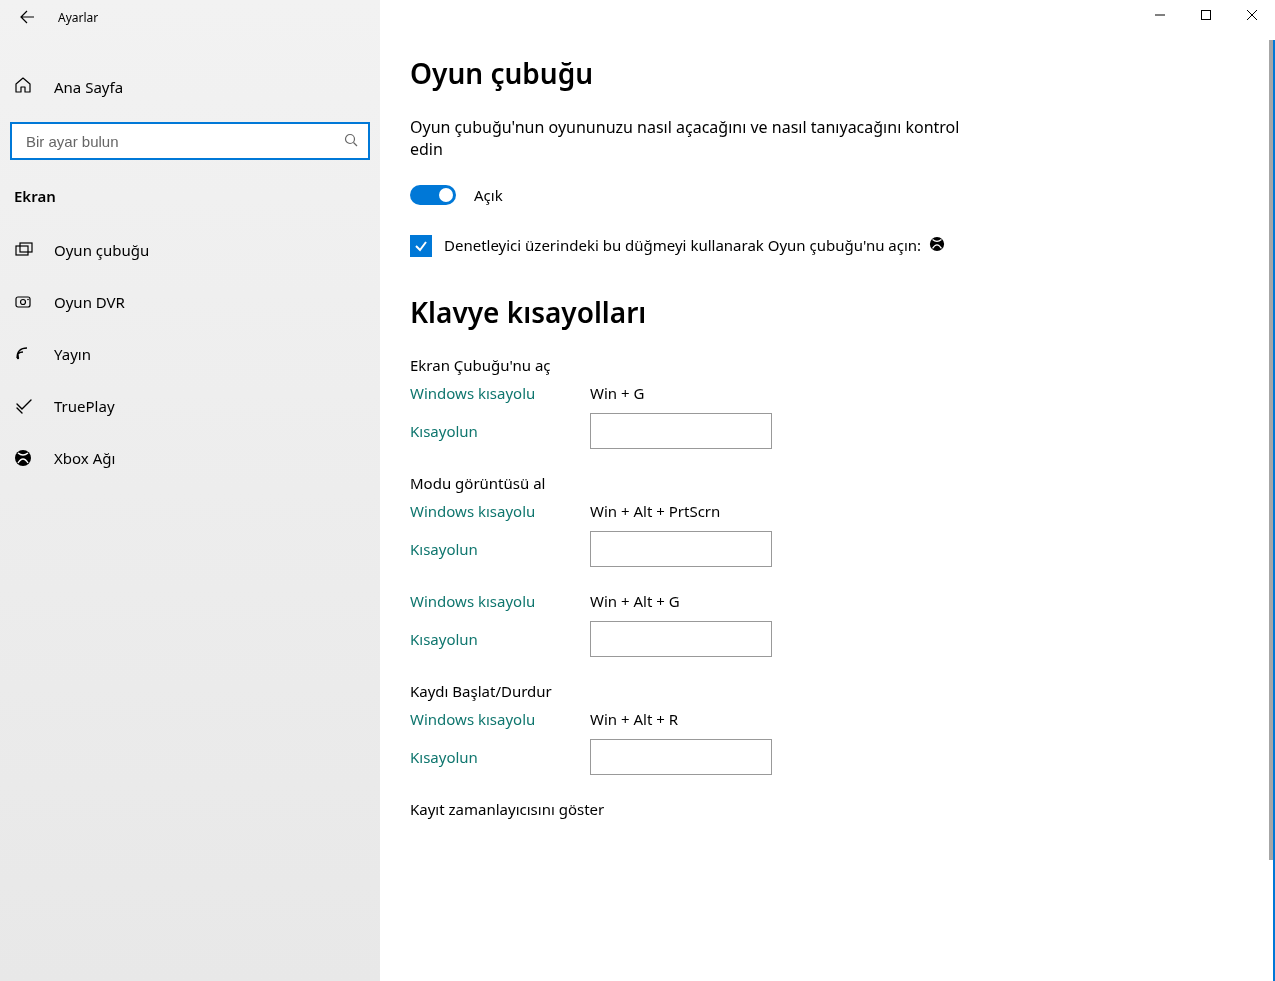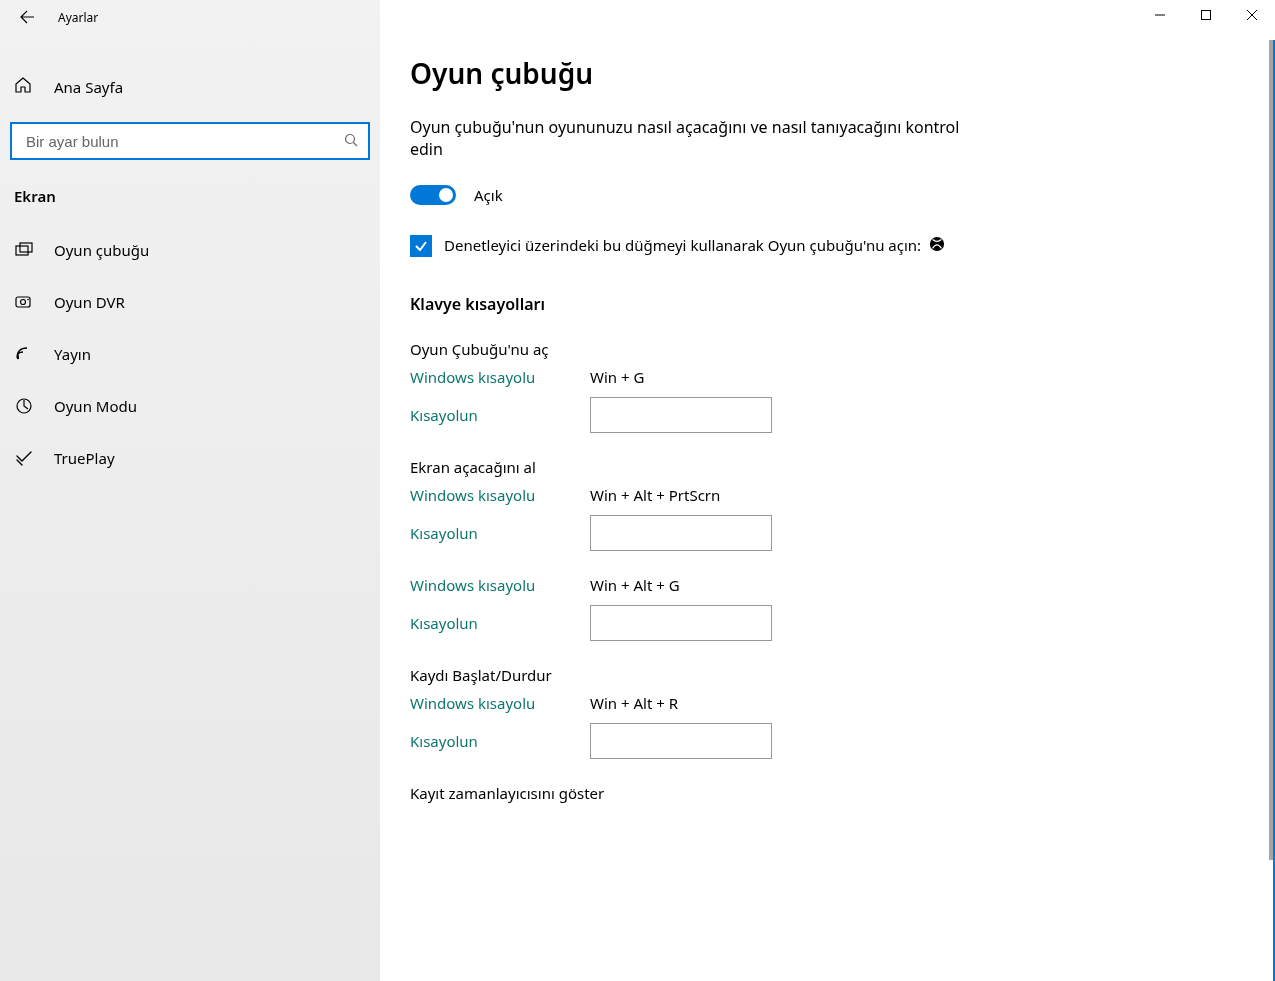--- a/index.html
+++ b/index.html
@@ -172,21 +172,21 @@
   font-size: 15px;
   line-height: 1.4;
   max-width: 540px;
 }
 .xbox-inline {
   display: inline-block;
   vertical-align: middle;
   margin-left: 4px;
 }
 .section-hdr {
-  font-size: 16px;
+  font-size: 28px;
   font-weight: 600;
   margin-bottom: 24px;
 }
 .shortcut-group { margin-bottom: 24px; }
 .shortcut-title { font-size: 15px; margin-bottom: 8px; }
 .kv-row {
   display: flex;
   align-items: center;
   margin-bottom: 10px;
 }
@@ -281,39 +281,39 @@
   <div class="nav-item">
     <span class="icon">
       <svg width="20" height="20" viewBox="0 0 20 20">
           <path d="M3 14 Q3 4 13 4 M3 14 Q3 8 9 8 M3 14 Q3 12 5 12" stroke="#000" fill="none" stroke-width="1.3"></path>
           <circle cx="4" cy="14" r="1.2" fill="#000"></circle>
         </svg>
     </span>
     <span class="label">Yayın</span>
   </div>
 
-  <div class="nav-item">
-    <span class="icon">
-      <svg width="20" height="20" viewBox="0 0 20 20">
-          <circle cx="10" cy="10" r="7" stroke="#000" fill="none" stroke-width="1.2"></circle>
-          <path d="M10 4 V10 L14 13" stroke="#000" fill="none" stroke-width="1.2"></path>
-        </svg>
-    </span>
-    <span class="label">Oyun Modu</span>
-  </div>
 
   <div class="nav-item">
     <span class="icon">
       <svg width="20" height="20" viewBox="0 0 20 20">
           <path d="M3 8 L8 13 L17 4 M3 12 L8 17" stroke="#000" fill="none" stroke-width="1.4" stroke-linecap="round"></path>
         </svg>
     </span>
     <span class="label">TruePlay</span>
   </div>
 
+  <div class="nav-item">
+    <span class="icon">
+      <svg width="18" height="18" viewBox="0 0 18 18">
+          <circle cx="9" cy="9" r="8" fill="#000"></circle>
+          <path d="M4 4 Q9 8 14 4 M4 14 Q9 6 14 14" stroke="#fff" fill="none" stroke-width="1.4"></path>
+        </svg>
+    </span>
+    <span class="label">Xbox Ağı</span>
+  </div>
 </div>
 
 <div class="main">
   <div class="window-controls">
     <div class="win-ctrl">
       <svg width="12" height="12" viewBox="0 0 12 12">
           <line x1="1" y1="6" x2="11" y2="6" stroke="#000" stroke-width="1"></line>
         </svg>
     </div>
     <div class="win-ctrl">
@@ -354,32 +354,32 @@
               <path d="M4 4 Q9 8 14 4 M4 14 Q9 6 14 14" stroke="#fff" fill="none" stroke-width="1.4"></path>
             </svg>
         </span>
       </span>
     </div>
 
     <h2 class="section-hdr">Klavye kısayolları</h2>
 
     <div id="shortcuts">
         <div class="shortcut-group">
-          <div class="shortcut-title">Oyun Çubuğu'nu aç</div>
+          <div class="shortcut-title">Ekran Çubuğu'nu aç</div>
           <div class="kv-row">
       <div class="kv-label">Windows kısayolu</div>
       <div class="kv-value">Win + G</div>
     </div>
     <div class="kv-row">
       <div class="kv-label">Kısayolun</div>
       <input class="kv-input" type="text" value="" style="">
     </div>
         </div>
         <div class="shortcut-group">
-          <div class="shortcut-title">Ekran açacağını al</div>
+          <div class="shortcut-title">Modu görüntüsü al</div>
           <div class="kv-row">
       <div class="kv-label">Windows kısayolu</div>
       <div class="kv-value">Win + Alt + PrtScrn</div>
     </div>
     <div class="kv-row">
       <div class="kv-label">Kısayolun</div>
       <input class="kv-input" type="text" value="" style="">
     </div>
         </div>
         <div class="shortcut-group">

